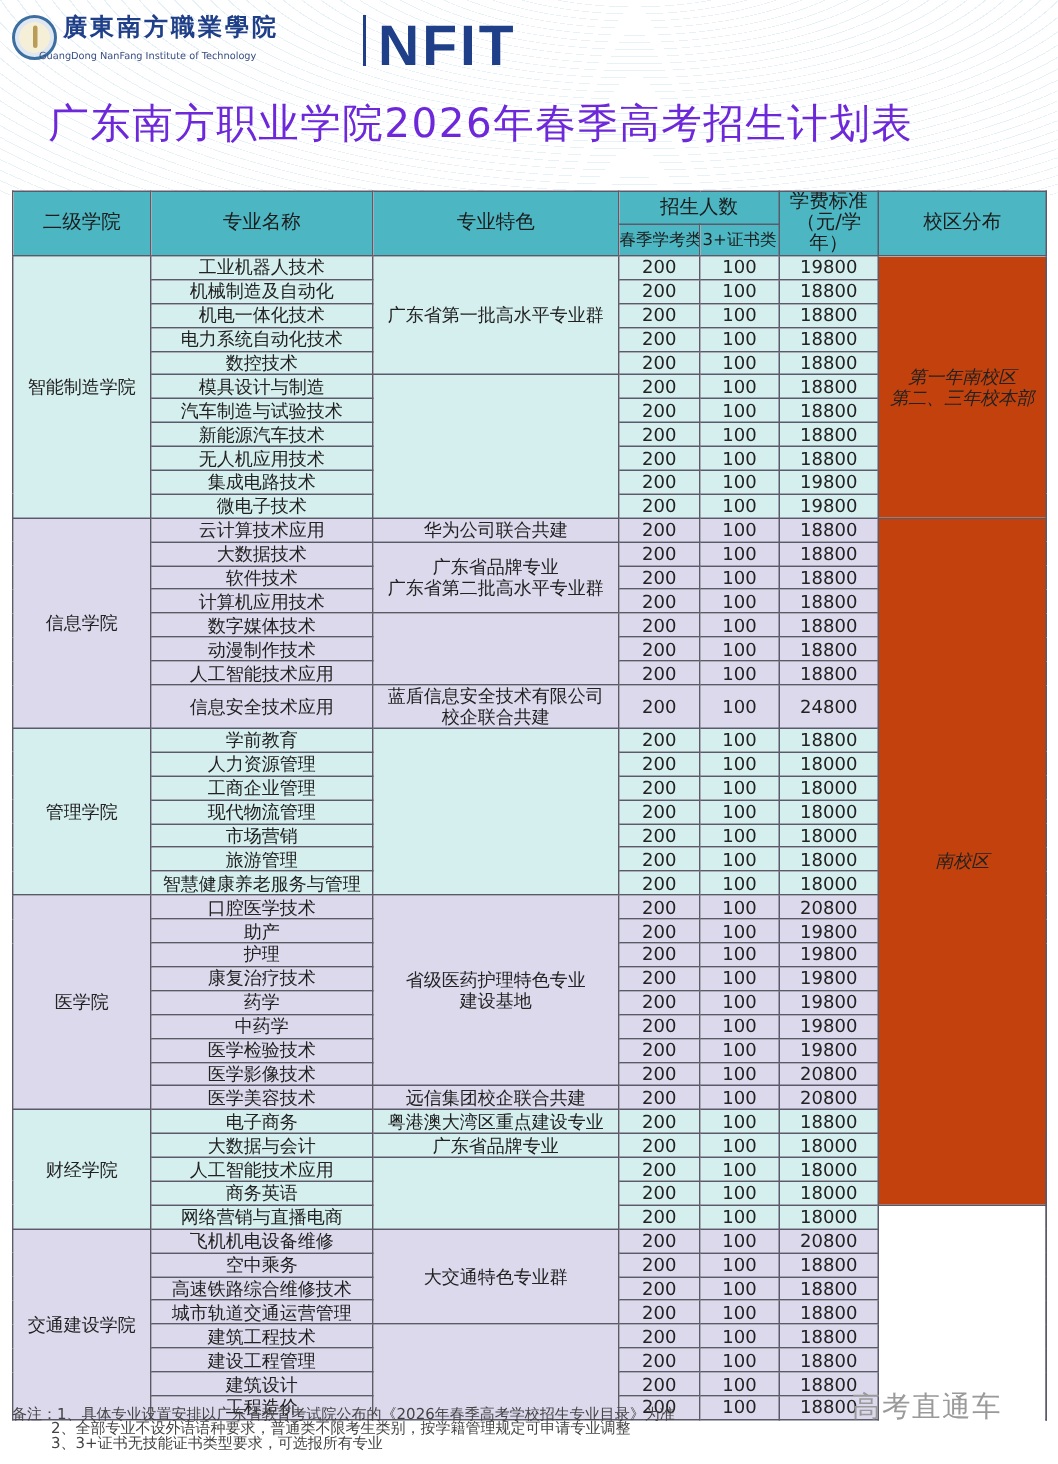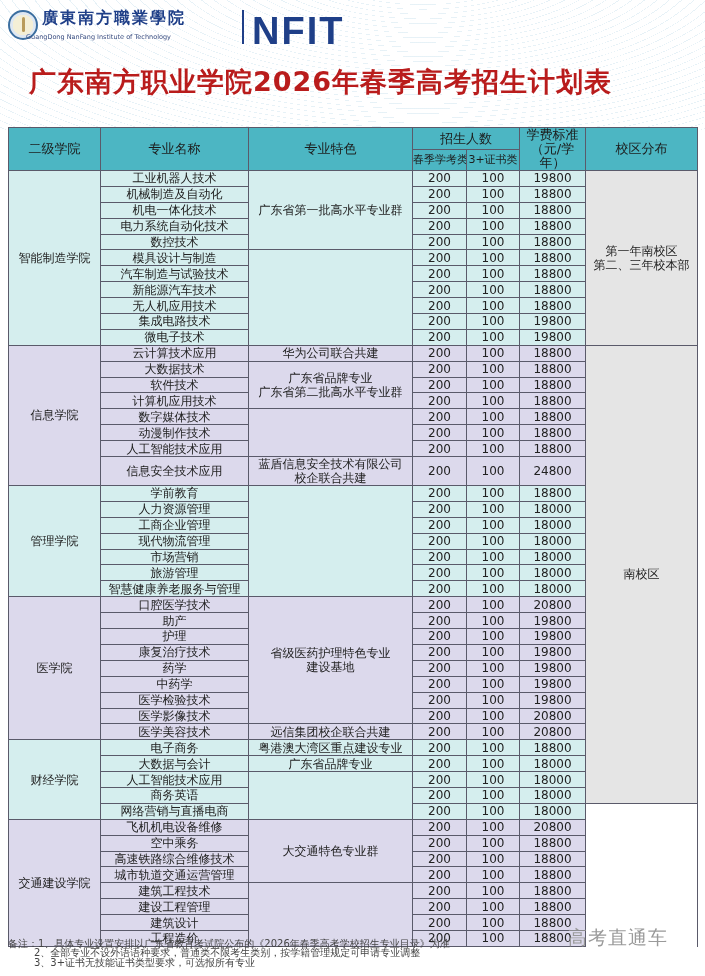--- a/index.html
+++ b/index.html
@@ -29,21 +29,21 @@
     color: #1f3f88; font-weight: bold; letter-spacing: 2px;
   }
   .logo-en { position: absolute; left: 26px; top: 33px; font-size: 6.5px; color: #3a4d80; }
   .logo-sep { position: absolute; left: 242px; top: 10px; width: 2px; height: 34px; background: #1f3f88; }
   .logo-abbr {
     position: absolute; left: 252px; top: 10px; font-family: "Liberation Sans", sans-serif;
     font-size: 38px; font-weight: bold; color: #1f3f88; letter-spacing: 2px;
   }
   .title {
     position: absolute; left: 0; width: 641px; top: 64px; text-align: center;
-    font-size: 27px; font-weight: bold; color: #b91c1c; letter-spacing: 1px;
+    font-size: 27px; font-weight: normal; color: #6d28d9; letter-spacing: 1px;
   }
   .subtitle {
     position: absolute; left: 0; width: 705px; top: 98px; text-align: center;
     font-size: 18px; color: #1f3f88; word-spacing: 0;
   }
   .subtitle span { margin: 0 14px; }
 
   table.plan {
     position: absolute; left: 8px; top: 127px; width: 689px;
     border-collapse: collapse; table-layout: fixed; font-size: 12px;
@@ -51,21 +51,21 @@
   table.plan th, table.plan td {
     border: 1px solid #5a5a6a; padding: 0; text-align: center; vertical-align: middle;
     line-height: 14px; overflow: hidden; white-space: nowrap;
   }
   table.plan th { background: #4cb6c3; color: #1c1c1c; font-weight: normal; font-size: 13px; }
   table.plan th.sub { font-size: 11px; height: 14px; }
   tr.r { height: 15.9px; }
   tr.r2 { height: 20px; }
   td.teal { background: #d5eeee; }
   td.purple { background: #dcd9ec; }
-  td.campus { background: #e5e5e5; }
+  td.campus { background: #c2410c; font-style: italic; }
   td.feat { white-space: normal; line-height: 15px; }
   .notes {
     position: absolute; left: 8px; top: 939px; font-size: 10px; color: #444; line-height: 9.3px;
   }
   .notes div { white-space: nowrap; }
   .notes .indent { padding-left: 26px; }
   .watermark {
     position: absolute; left: 568px; top: 925px; font-size: 19px; color: #9a9a9a; letter-spacing: 1px;
   }
 </style>

